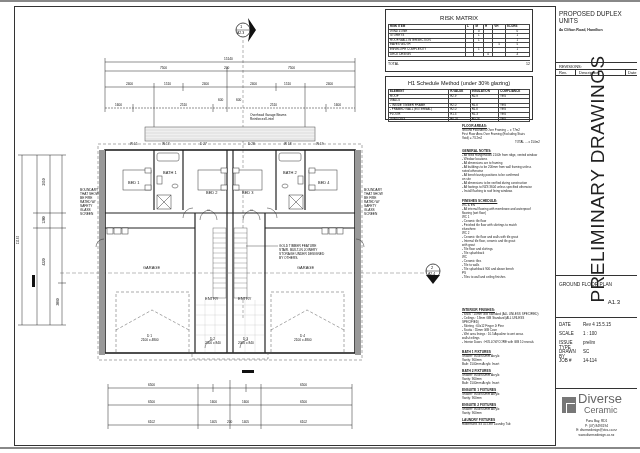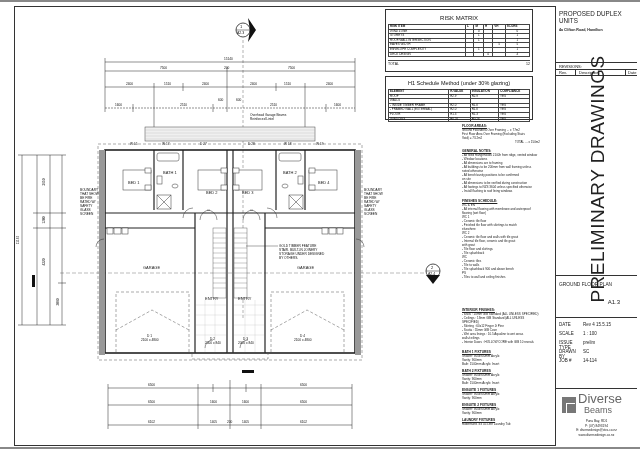--- a/index.html
+++ b/index.html
@@ -545,21 +545,21 @@
       <div style="display:flex;height:9px;">
         <span class="tb-label" style="width:24px;">JOB #</span>
         <span class="tb-val">14-114</span>
       </div>
     </div>
     <div class="tb-row" style="top:382px;border-top:1px solid #333;padding:4px 2px 0;">
       <div style="position:relative;height:26px;">
         <div style="position:absolute;left:4px;top:4px;width:14px;height:16px;background:#777;"></div>
         <div style="position:absolute;left:8px;top:10px;width:8px;height:10px;border:1px solid #fff;border-bottom:none;border-right:none;"></div>
         <div style="position:absolute;left:20px;top:0px;font-size:13px;color:#666;line-height:11px;">Diverse</div>
-        <div style="position:absolute;left:26px;top:12px;font-size:9px;color:#666;line-height:10px;">Beams</div>
+        <div style="position:absolute;left:26px;top:12px;font-size:9px;color:#666;line-height:10px;">Ceramic</div>
       </div>
       <div style="font-size:3.2px;text-align:center;line-height:4.5px;color:#222;">
         <div>Puna Bay, RD1</div>
         <div>P: (07) 8493194</div>
         <div>E: diversedesign@xtra.co.nz</div>
         <div>www.diversedesign.co.nz</div>
       </div>
     </div>
   </div>
 </div>

